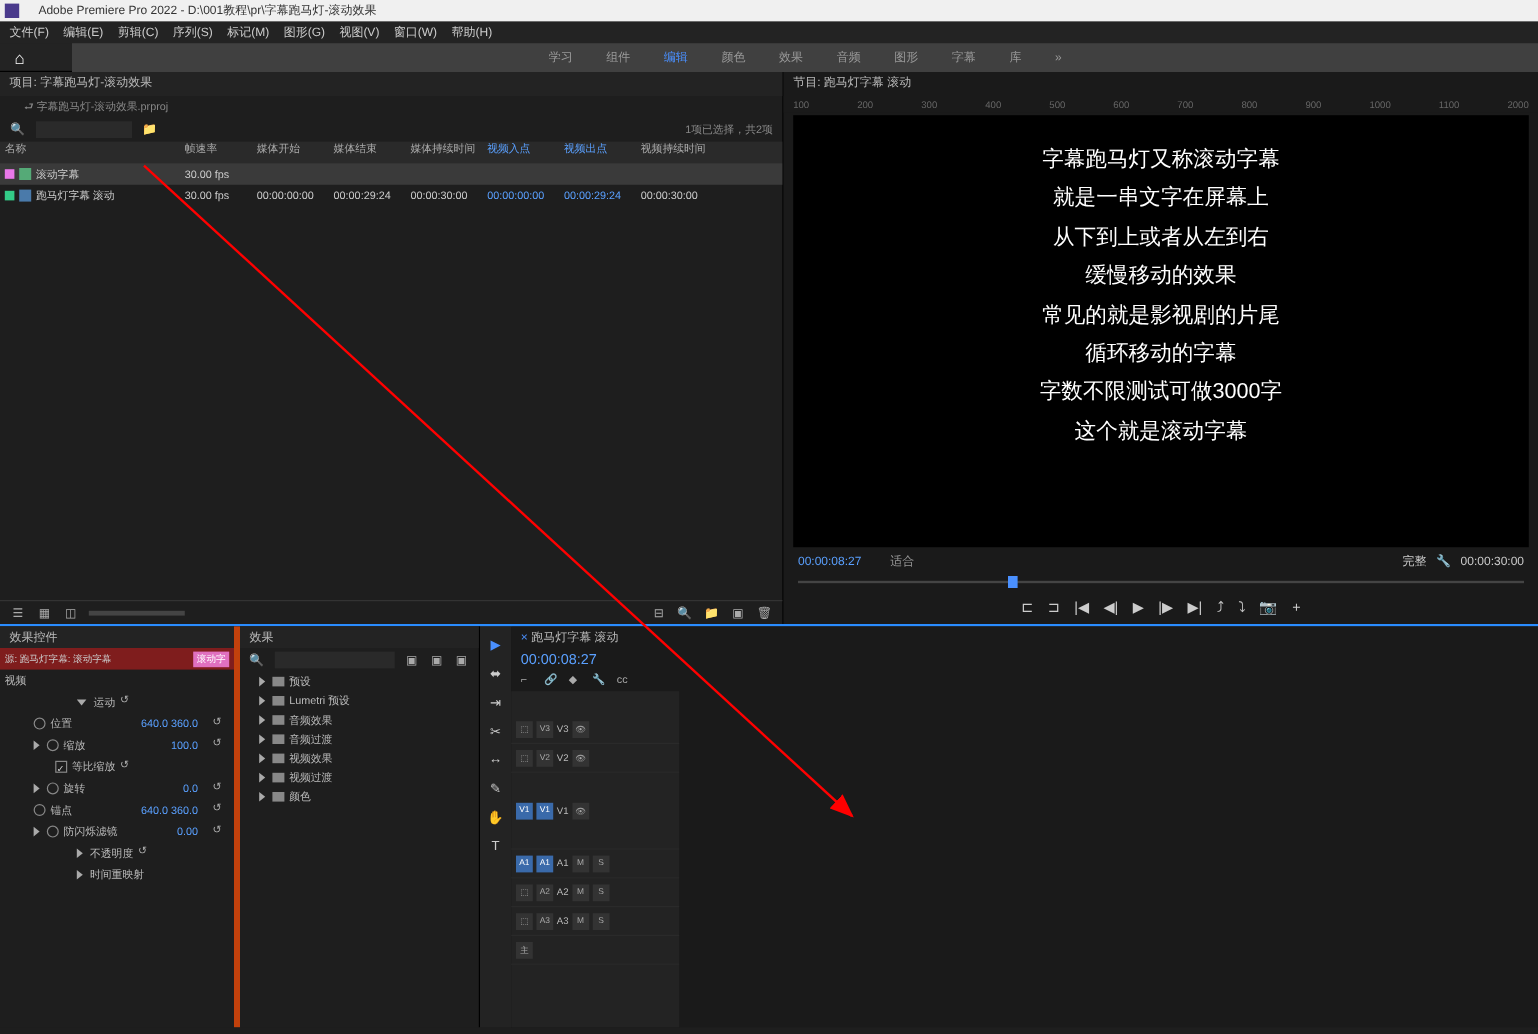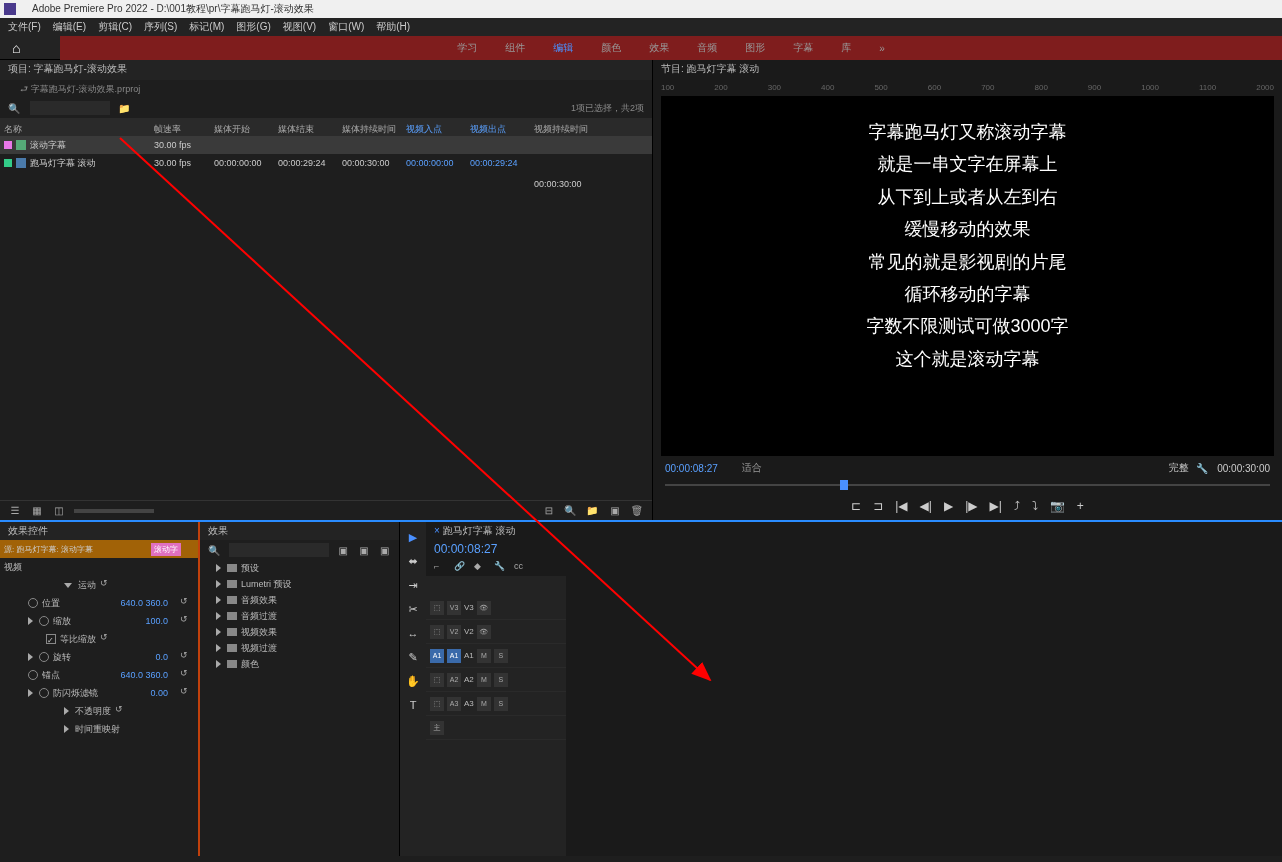--- a/index.html
+++ b/index.html
@@ -9,50 +9,50 @@
 .titlebar { background: #f0f0f0; color: #333; height: 18px; padding: 2px 4px; font-size: 10px; display: flex; align-items: center; gap: 12px; }
 .titlebar .icon { width: 12px; height: 12px; background: #4a3a8c; margin-right: 4px; }
 
 
 .menubar { background: #232323; height: 18px; display: flex; padding: 2px 8px; gap: 12px; font-size: 10px; color: #ccc; }
 .menubar span { cursor: pointer; }
 
 
 .homerow { background: #232323; height: 24px; display: flex; align-items: center; padding: 0 12px; border-bottom: 1px solid #000; }
 .homerow .home { color: #fff; font-size: 14px; }
-.tabsrow { background: #7f1d1d; height: 24px; display: flex; align-items: center; justify-content: center; gap: 28px; font-size: 10px; color: #999; }
+.tabsrow { background: #404040; height: 24px; display: flex; align-items: center; justify-content: center; gap: 28px; font-size: 10px; color: #999; }
 .tabsrow .active { color: #4a90ff; }
 
 
 .main { display: flex; height: 460px; }
 .left-top { width: 740px; background: #1e1e1e; border-right: 1px solid #000; display: flex; flex-direction: column; }
 .right-top { flex: 1; background: #1a1a1a; display: flex; flex-direction: column; }
 
 
 .panel-header { height: 20px; padding: 2px 8px; font-size: 10px; color: #bbb; background: #232323; }
 .panel-sub { height: 18px; padding: 2px 20px; font-size: 9px; color: #888; }
 .toolbar-row { height: 20px; display: flex; align-items: center; padding: 2px 8px; gap: 8px; }
 .toolbar-row .right { margin-left: auto; color: #888; font-size: 9px; }
 .icon-btn { width: 14px; height: 14px; color: #aaa; cursor: pointer; display: inline-flex; align-items: center; justify-content: center; }
 
 
 .ptable { width: 100%; font-size: 9px; }
-.ptable-head { display: flex; background: #2a2a2a; height: 18px; align-items: flex-end; color: #aaa; }
+.ptable-head { display: flex; background: #2a2a2a; height: 18px; align-items: flex-start; color: #aaa; }
 .ptable-head > div { padding: 0 4px; }
 .ptable-row { display: flex; height: 18px; align-items: center; }
 .ptable-row.sel { background: #3a3a3a; }
 .ptable-row > div { padding: 0 4px; }
 .c-name { width: 150px; display: flex; align-items: center; gap: 4px; }
 .c-rate { width: 60px; }
 .c-start { width: 64px; }
 .c-end { width: 64px; }
 .c-dur { width: 64px; }
 .c-in { width: 64px; color: #5aa0ff; }
 .c-out { width: 64px; color: #5aa0ff; }
-.c-vdur { width: 64px; margin-top: 42px; }
+.c-vdur { width: 64px; }
 .swatch { width: 8px; height: 8px; display: inline-block; }
 .swatch.pink { background: #e878e8; }
 .swatch.green { background: #3c8; }
 .typeicon { width: 10px; height: 10px; display: inline-block; background: #5a7; }
 .typeicon.seq { background: #4a7aaa; }
 
 
 .monitor-head { height: 20px; padding: 2px 8px; font-size: 10px; color: #bbb; }
 .ruler { height: 14px; background: #1a1a1a; display: flex; align-items: center; padding: 0 8px; color: #666; font-size: 8px; gap: 40px; }
 .viewer { flex: 1; background: #000; margin: 2px 8px; position: relative; display: flex; flex-direction: column; align-items: center; justify-content: flex-start; padding-top: 20px; }
@@ -61,34 +61,34 @@
 .monitor-info { height: 20px; display: flex; align-items: center; padding: 0 12px; color: #5aa0ff; font-size: 10px; }
 .monitor-info .fit { color: #999; margin-left: 24px; }
 .monitor-info .right { margin-left: auto; color: #ccc; display: flex; align-items: center; gap: 8px; }
 .scrubber { height: 14px; position: relative; margin: 0 12px; }
 .scrubber-track { position: absolute; top: 6px; left: 0; right: 0; height: 2px; background: #444; }
 .scrubber-head { position: absolute; top: 2px; width: 8px; height: 10px; background: #4a90ff; }
 .transport { height: 28px; display: flex; align-items: center; justify-content: center; gap: 12px; color: #ccc; font-size: 12px; }
 
 
 .bottom { display: flex; height: 336px; border-top: 2px solid #2a8cff; }
-.col-effects { width: 200px; background: #1e1e1e; border-right: 2px solid #c2410c; overflow: hidden; }
+.col-effects { width: 200px; background: #1e1e1e; border-right: 5px solid #c2410c; overflow: hidden; }
 .col-effects2 { width: 200px; background: #1e1e1e; border-right: 1px solid #000; }
 .col-tools { width: 26px; background: #232323; display: flex; flex-direction: column; align-items: center; gap: 6px; padding-top: 6px; }
 .col-timeline { flex: 1; background: #1a1a1a; display: flex; flex-direction: column; }
 
 
 .ec-head { height: 18px; padding: 2px 8px; font-size: 10px; color: #bbb; background: #232323; }
 .ec-row { height: 18px; display: flex; align-items: center; padding: 0 4px; gap: 4px; font-size: 9px; position: relative; }
 .ec-indent { padding-left: 28px; margin-left: 36px; }
 .ec-indent2 { padding-left: 28px; }
 .ec-name { color: #bbb; }
 .ec-val { color: #5aa0ff; margin-left: auto; margin-right: 8px; }
 .ec-kf { width: 14px; height: 14px; color: #aaa; }
-.badge-pink { background: #e070c0; color: #fff; font-size: 8px; padding: 1px 3px; position: absolute; right: 17px; }
+.badge-pink { background: #e070c0; color: #fff; font-size: 8px; padding: 1px 3px; position: absolute; right: 4px; }
 .tri { display: inline-block; width: 0; height: 0; border-top: 4px solid transparent; border-bottom: 4px solid transparent; border-left: 5px solid #aaa; margin-right: 2px; }
 .tri.down { border-left: 4px solid transparent; border-right: 4px solid transparent; border-top: 5px solid #aaa; border-bottom: none; }
 .stopwatch { width: 10px; height: 10px; border: 1px solid #888; border-radius: 50%; display: inline-block; }
 .checkbox { width: 10px; height: 10px; border: 1px solid #888; display: inline-block; }
 .checkbox.checked::after { content: "✓"; font-size: 8px; color: #ccc; }
 
 
 .fx-row { height: 16px; display: flex; align-items: center; padding: 0 16px; gap: 4px; font-size: 9px; color: #bbb; }
 .folder-icon { width: 10px; height: 8px; background: #888; display: inline-block; }
 
@@ -290,21 +290,21 @@
       <span>📷</span>
       <span>+</span>
     </div>
   </div>
 </div>
 
 <div class="bottom">
 
   <div class="col-effects">
     <div class="ec-head">效果控件</div>
-    <div class="ec-row" style="background:#a16207;">
+    <div class="ec-row" style="background:#7f1d1d;">
       <span style="font-size:8px;">源: 跑马灯字幕: 滚动字幕</span>
       <span class="badge-pink">滚动字</span>
     </div>
     <div class="ec-row">
         <span class="ec-name">视频</span>
       </div>
     <div class="ec-row ec-indent">
         <span class="tri down"></span>
         <span class="ec-name">运动</span>
         <span class="ec-kf">↺</span>
@@ -434,20 +434,26 @@
             <span class="track-btn">V3</span>
             <span class="track-label">V3</span>
             <span class="track-btn">👁</span>
           </div>
         <div class="track-head-row">
             <span class="track-btn">⬚</span>
             <span class="track-btn">V2</span>
             <span class="track-label">V2</span>
             <span class="track-btn">👁</span>
           </div>
+        <div class="track-head-row big">
+            <span class="track-btn on">V1</span>
+            <span class="track-btn on">V1</span>
+            <span class="track-label">V1</span>
+            <span class="track-btn">👁</span>
+          </div>
         <div class="track-head-row">
             <span class="track-btn on">A1</span>
             <span class="track-btn on">A1</span>
             <span class="track-label">A1</span>
             <span class="track-btn">M</span>
             <span class="track-btn">S</span>
           </div>
         <div class="track-head-row">
             <span class="track-btn">⬚</span>
             <span class="track-btn">A2</span>

